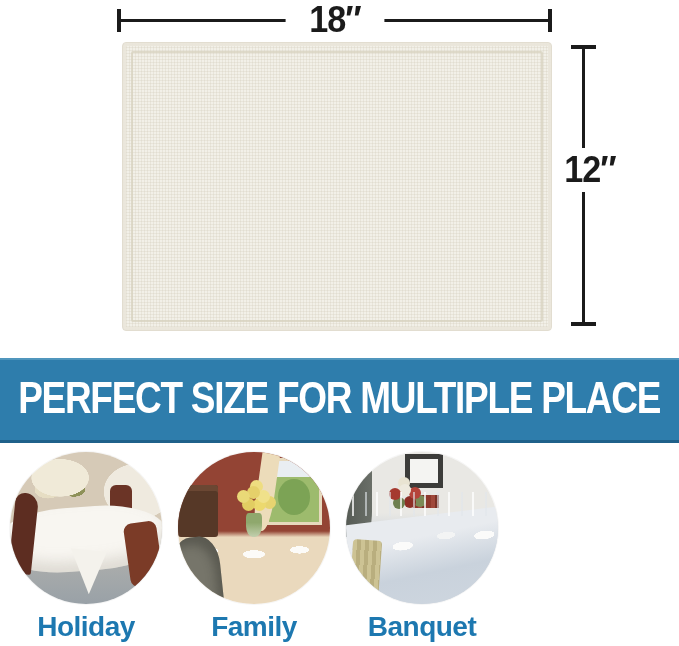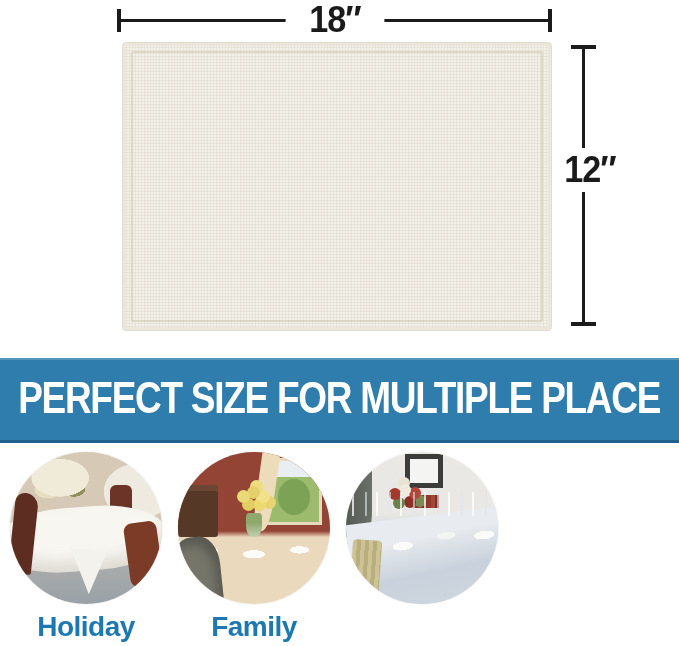--- a/index.html
+++ b/index.html
@@ -202,17 +202,18 @@
     <div class="use-case">
       <div class="photo scene-banquet">
         <i class="ban-curtain"></i>
         <i class="ban-frame"></i>
         <i class="ban-books"></i>
         <i class="ban-flowers"></i>
         <i class="ban-table"></i>
         <i class="ban-glasses"></i>
         <i class="ban-chair"></i>
       </div>
+      <div class="use-label">Banquet</div>
     </div>
 
 
   </div>
 </div>
 
 </body></html>

